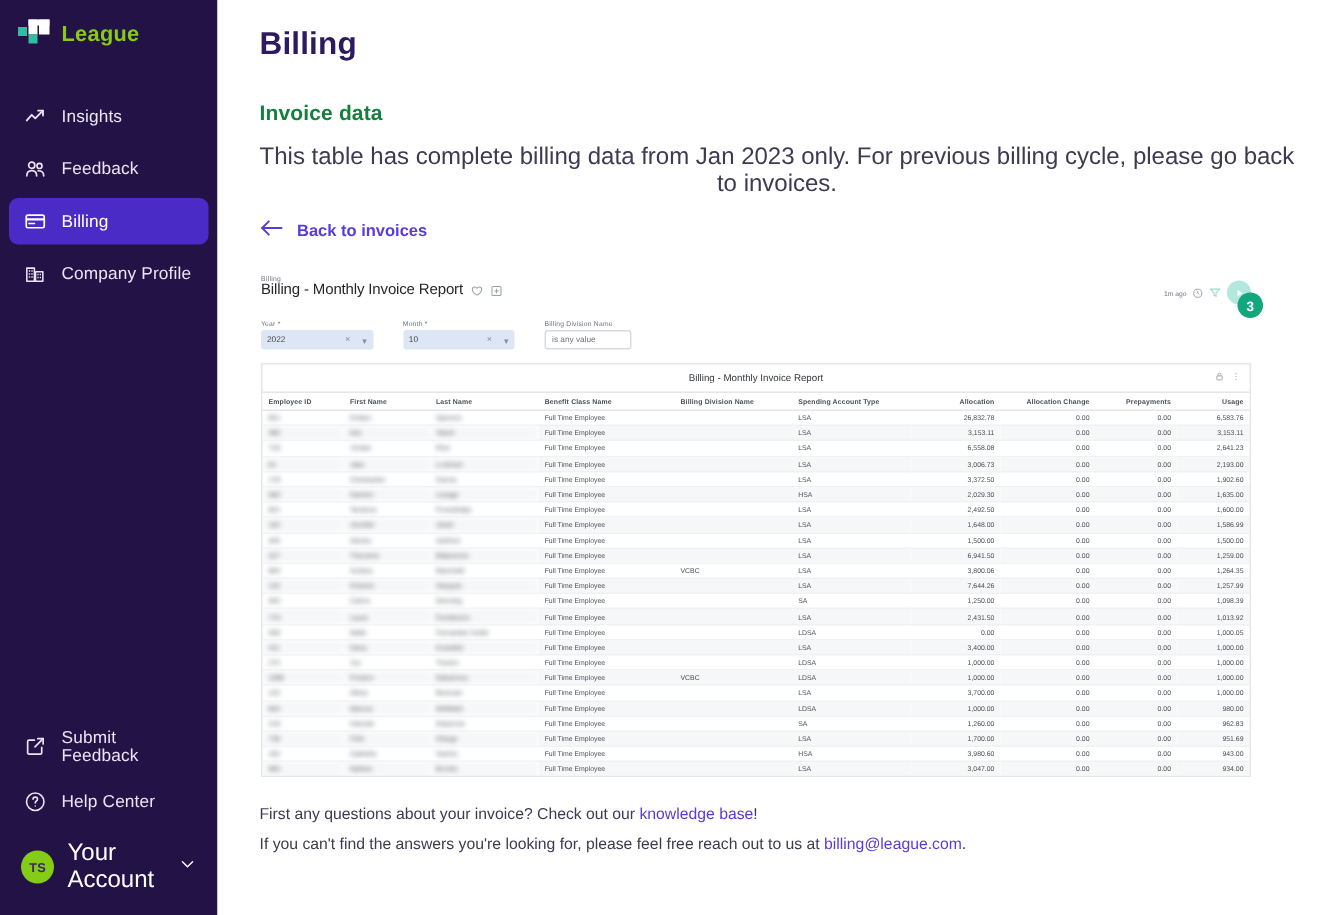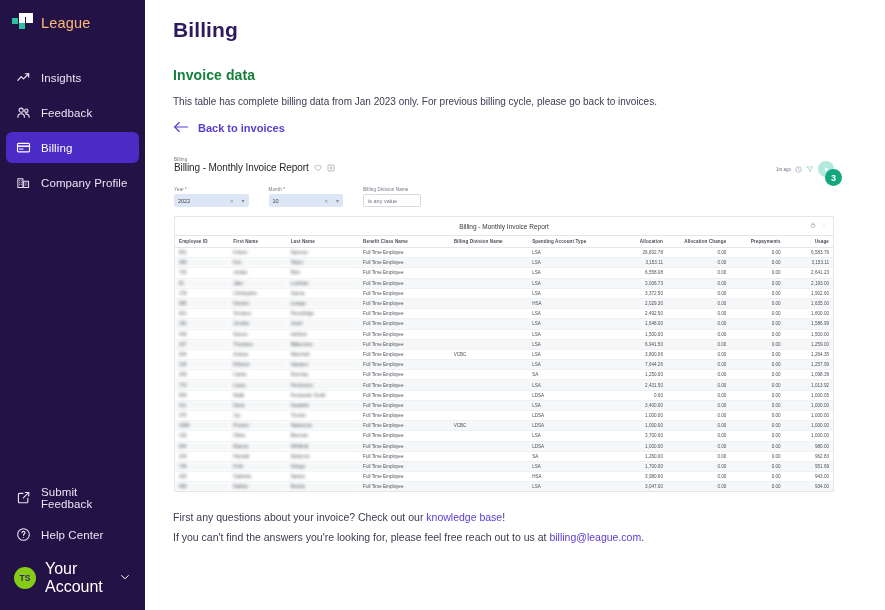--- a/index.html
+++ b/index.html
@@ -20,21 +20,21 @@
     display: flex; flex-direction: column;
   }
   .brand { display: flex; align-items: center; gap: 7px; padding: 11px 0 0 12px; height: 34px; }
   .brand-mark { width: 22px; height: 20px; position: relative; }
   .brand-mark .sq { position: absolute; }
   .brand-mark .s1 { left: 0; top: 5px; width: 6px; height: 6px; background: #2FBE9F; }
   .brand-mark .s2 { left: 7px; top: 10px; width: 6px; height: 6px; background: #2FBE9F; }
   .brand-mark .s3 { left: 7px; top: 0px; width: 6px; height: 10px; background: #ffffff; }
   .brand-mark .s4 { left: 7px; top: 0px; width: 14px; height: 4px; background: #ffffff; }
   .brand-mark .s5 { left: 14px; top: 0px; width: 7px; height: 10px; background: #ffffff; }
-  .brand-name { color: #fdba74; font-size: 14.5px; font-weight: normal; letter-spacing: .2px; text-align: right; }
+  .brand-name { color: #84cc16; font-size: 14.5px; font-weight: bold; letter-spacing: .2px; text-align: right; }
 
   .nav { margin-top: 28px; display: flex; flex-direction: column; gap: 4px; padding: 0 6px; }
   .nav-item {
     display: flex; align-items: center; gap: 10px;
     height: 31px; padding: 0 10px; border-radius: 6px;
     color: #E9E5F5; font-size: 11.5px; cursor: pointer;
     letter-spacing: .1px;
   }
   .nav-item.active { background: #4B2BC6; color: #ffffff; }
   .nav-icon { width: 15px; height: 15px; display: flex; align-items: center; justify-content: center; flex: 0 0 15px; }
@@ -53,21 +53,21 @@
   .chev { margin-left: 2px; }
 
   
   .main {
     flex: 1; height: 610px; background: #ffffff;
     padding: 18px 22px 0 28px;
     overflow: hidden; position: relative;
   }
   .page-title { font-size: 21px; font-weight: bold; color: #2E1A5E; letter-spacing: .1px; }
   .section-title { font-size: 14px; font-weight: bold; color: #15803d; margin-top: 25px; letter-spacing: .1px; }
-  .section-desc { font-size: 10px; color: #3D3A52; margin-top: 13px; }
+  .section-desc { font-size: 16px; color: #3D3A52; margin-top: 13px; text-align: center; }
   .back-link {
     display: inline-flex; align-items: center; gap: 9px;
     margin-top: 13px; color: #5B3BD6; font-size: 11px; font-weight: bold;
     cursor: pointer;
   }
 
   
   .report {
     margin-top: 18px;
     width: 662px; height: 340px;

